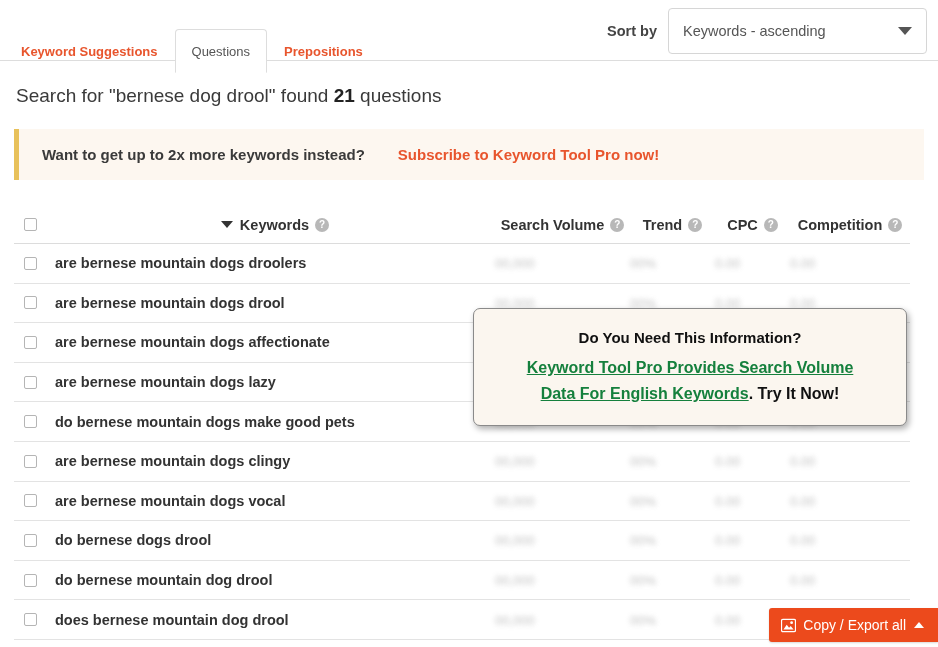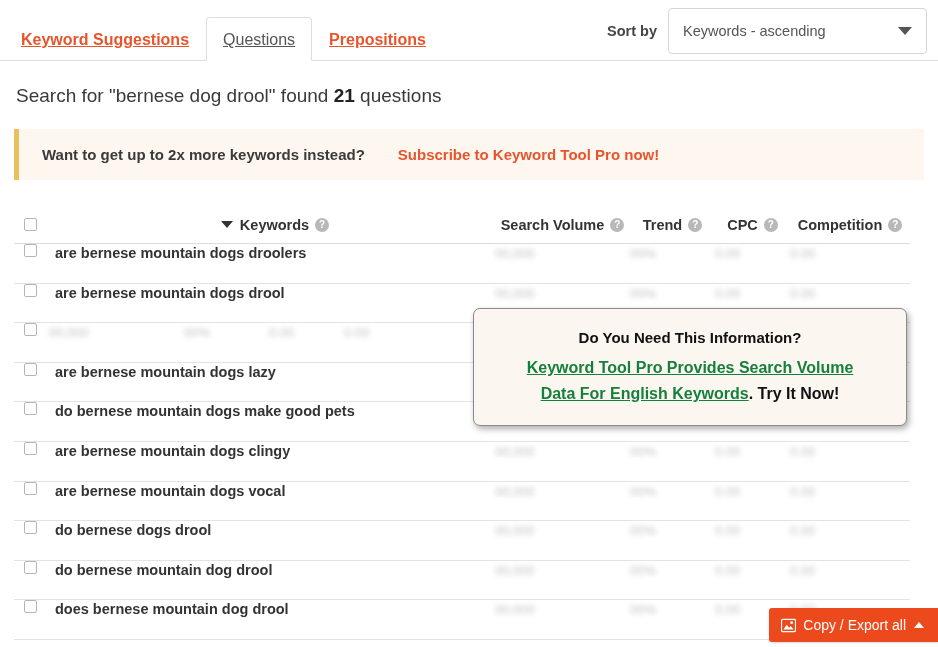--- a/index.html
+++ b/index.html
@@ -26,34 +26,33 @@
     display: flex;
     align-items: flex-end;
   }
   .tabs {
     display: flex;
     align-items: flex-end;
     height: 100%;
     padding-left: 4px;
   }
   .tab {
-    font-size: 16px;
+    font-size: 13px;
     font-weight: bold;
     color: #e8552d;
     padding: 0 16px;
     height: 44px;
     line-height: 44px;
     cursor: pointer;
     white-space: nowrap;
     position: relative;
-    top: 1px;
+    top: 13px;
     background: transparent;
     border: 1px solid transparent;
     border-radius: 4px 4px 0 0;
-    text-decoration: underline;
   }
   .tab.active {
     color: #555555;
     font-weight: normal;
     background: #ffffff;
     border: 1px solid #dddddd;
     border-bottom: 1px solid #ffffff;
     z-index: 3;
   }
 
@@ -141,21 +140,21 @@
     width: 896px;
   }
   .thead {
     display: flex;
     align-items: center;
     height: 38px;
     border-bottom: 1px solid #dcdcdc;
   }
   .row {
     display: flex;
-    align-items: flex-start;
+    align-items: center;
     height: 39.6px;
     border-bottom: 1px solid #e3e3e3;
   }
   .c-check {
     width: 35px;
     flex: 0 0 35px;
     display: flex;
     justify-content: flex-start;
     padding-left: 10px;
   }
@@ -361,20 +360,21 @@
           <div class="c-kw"><span class="kwtext">are bernese mountain dogs drool</span></div>
           <div class="c-sv"><span class="blur">00,000</span></div>
           <div class="c-tr"><span class="blur">00%</span></div>
           <div class="c-cpc"><span class="blur">0.00</span></div>
           <div class="c-cmp"><span class="blur">0.00</span></div>
         </div>
         <div class="row">
           <div class="c-check">
             <span class="cb"></span>
           </div>
+          <div class="c-kw"><span class="kwtext">are bernese mountain dogs affectionate</span></div>
           <div class="c-sv"><span class="blur">00,000</span></div>
           <div class="c-tr"><span class="blur">00%</span></div>
           <div class="c-cpc"><span class="blur">0.00</span></div>
           <div class="c-cmp"><span class="blur">0.00</span></div>
         </div>
         <div class="row">
           <div class="c-check">
             <span class="cb"></span>
           </div>
           <div class="c-kw"><span class="kwtext">are bernese mountain dogs lazy</span></div>

